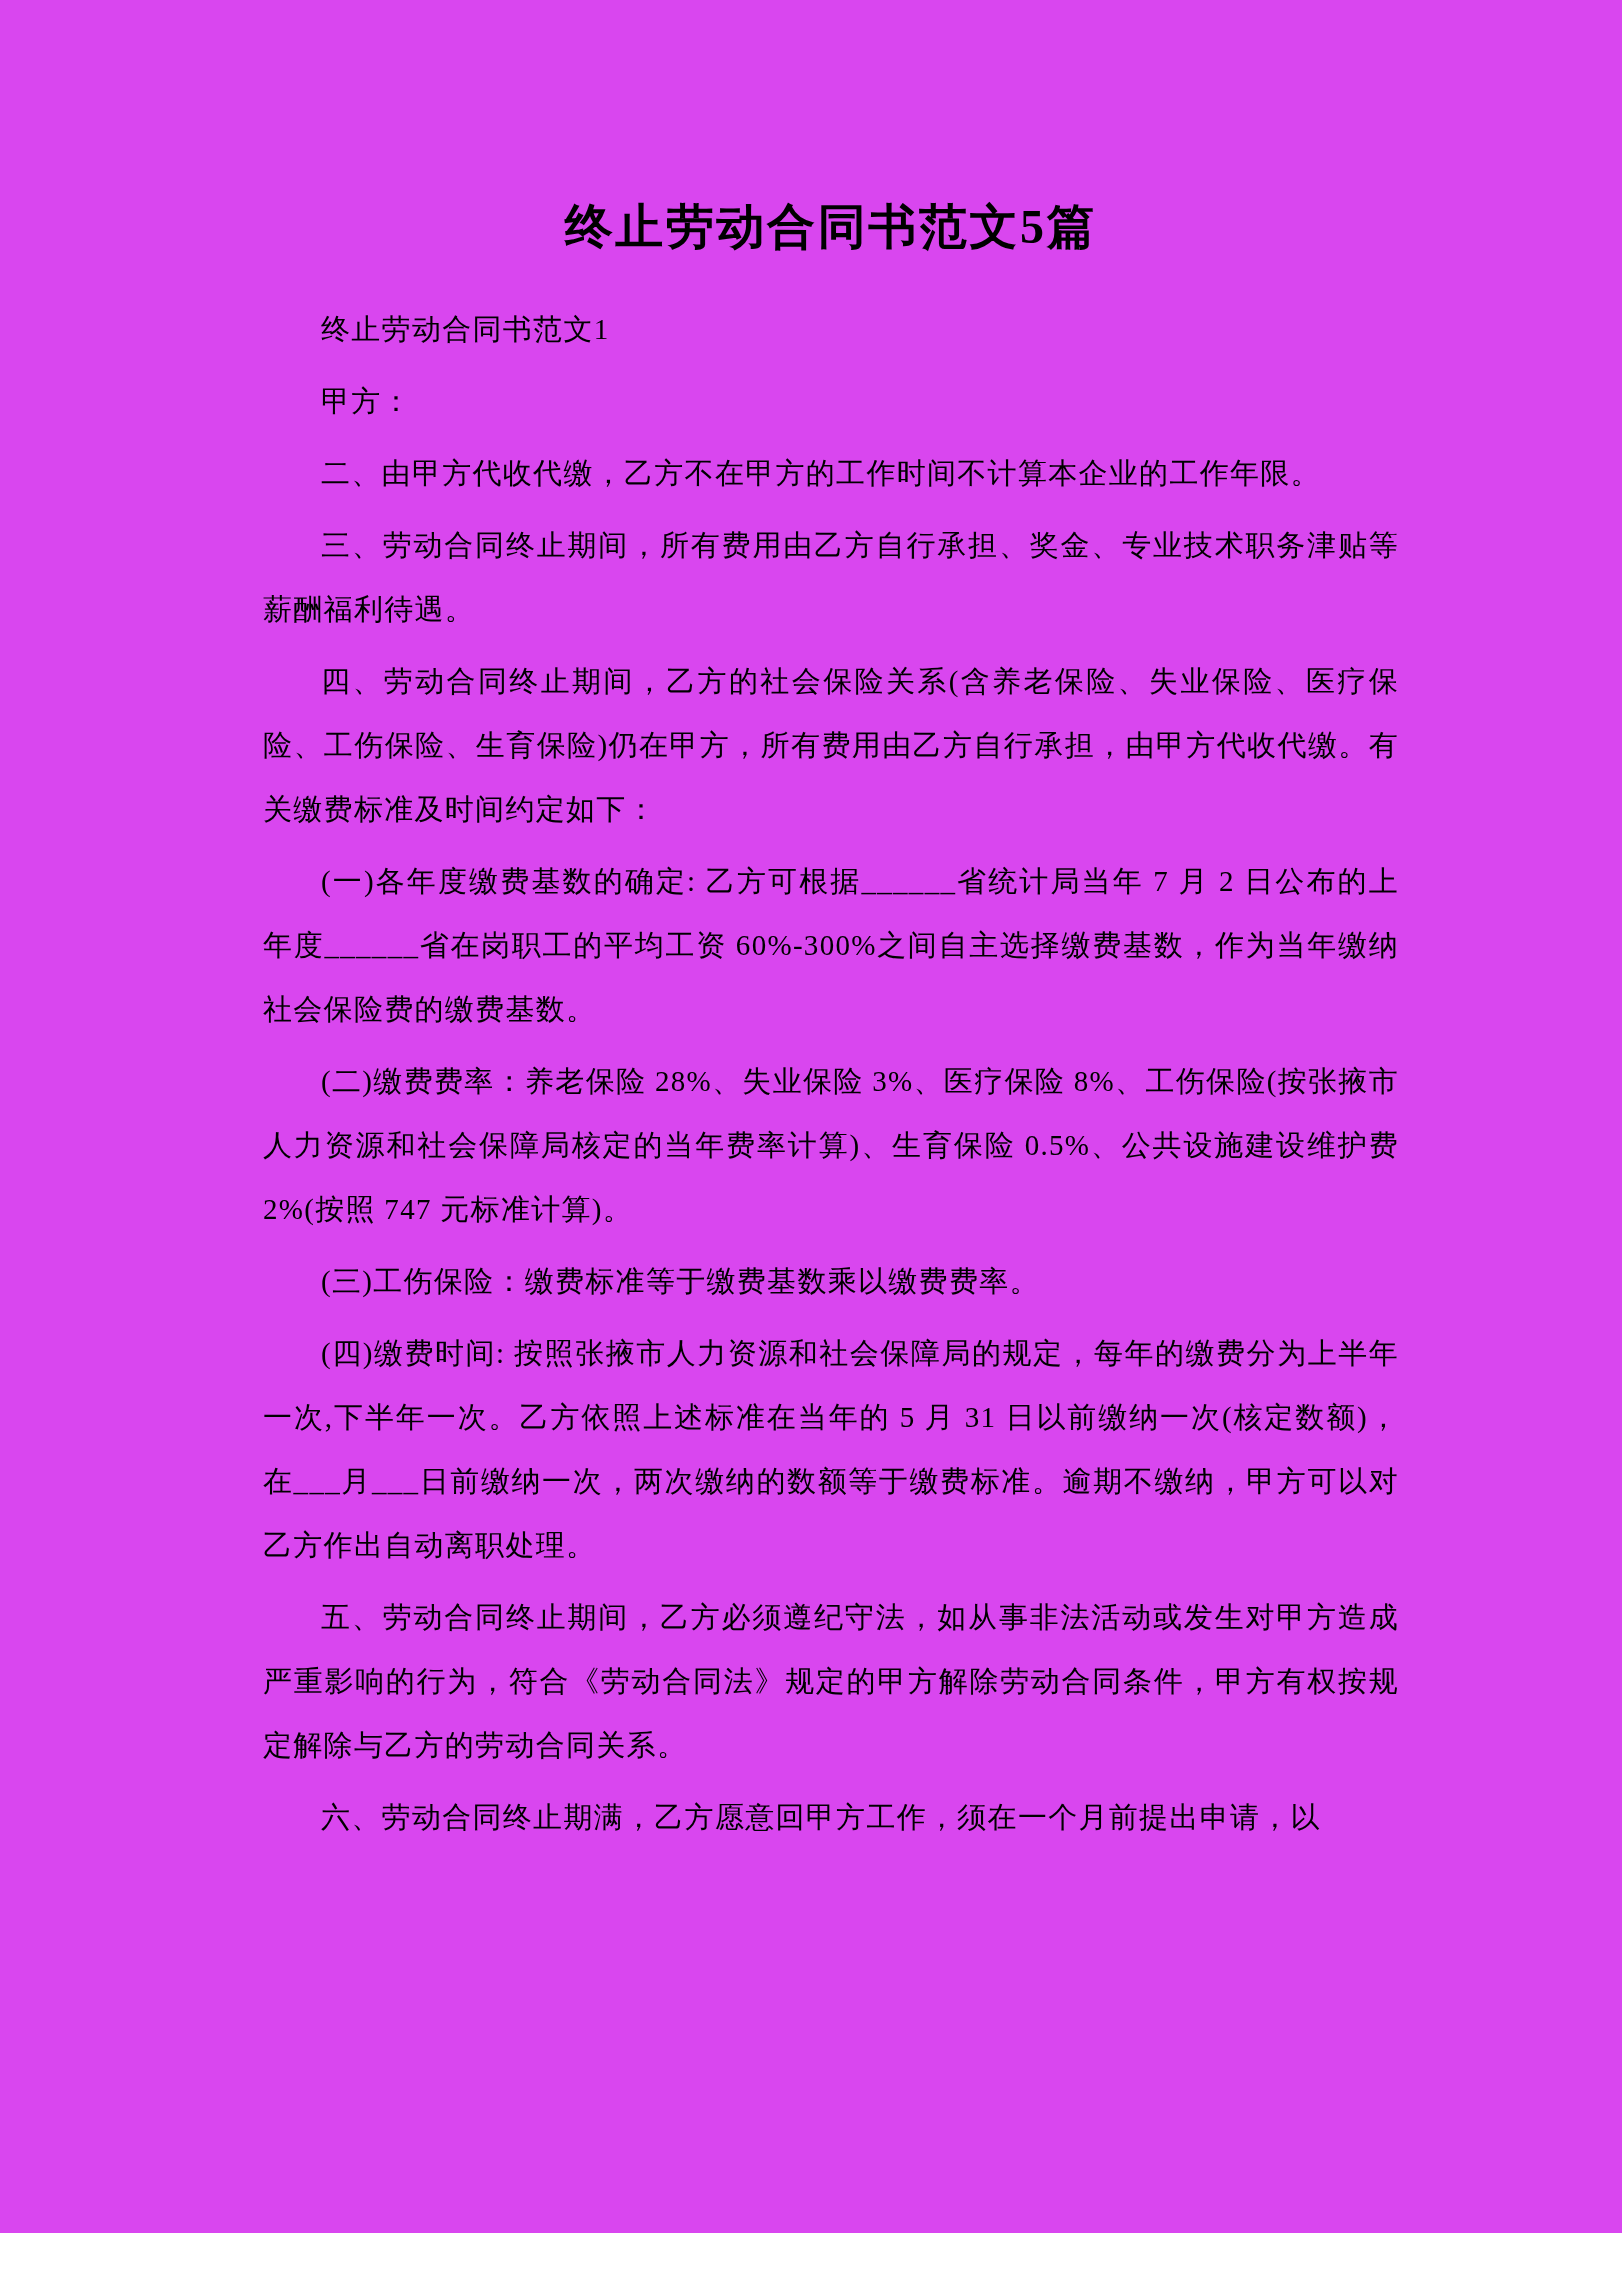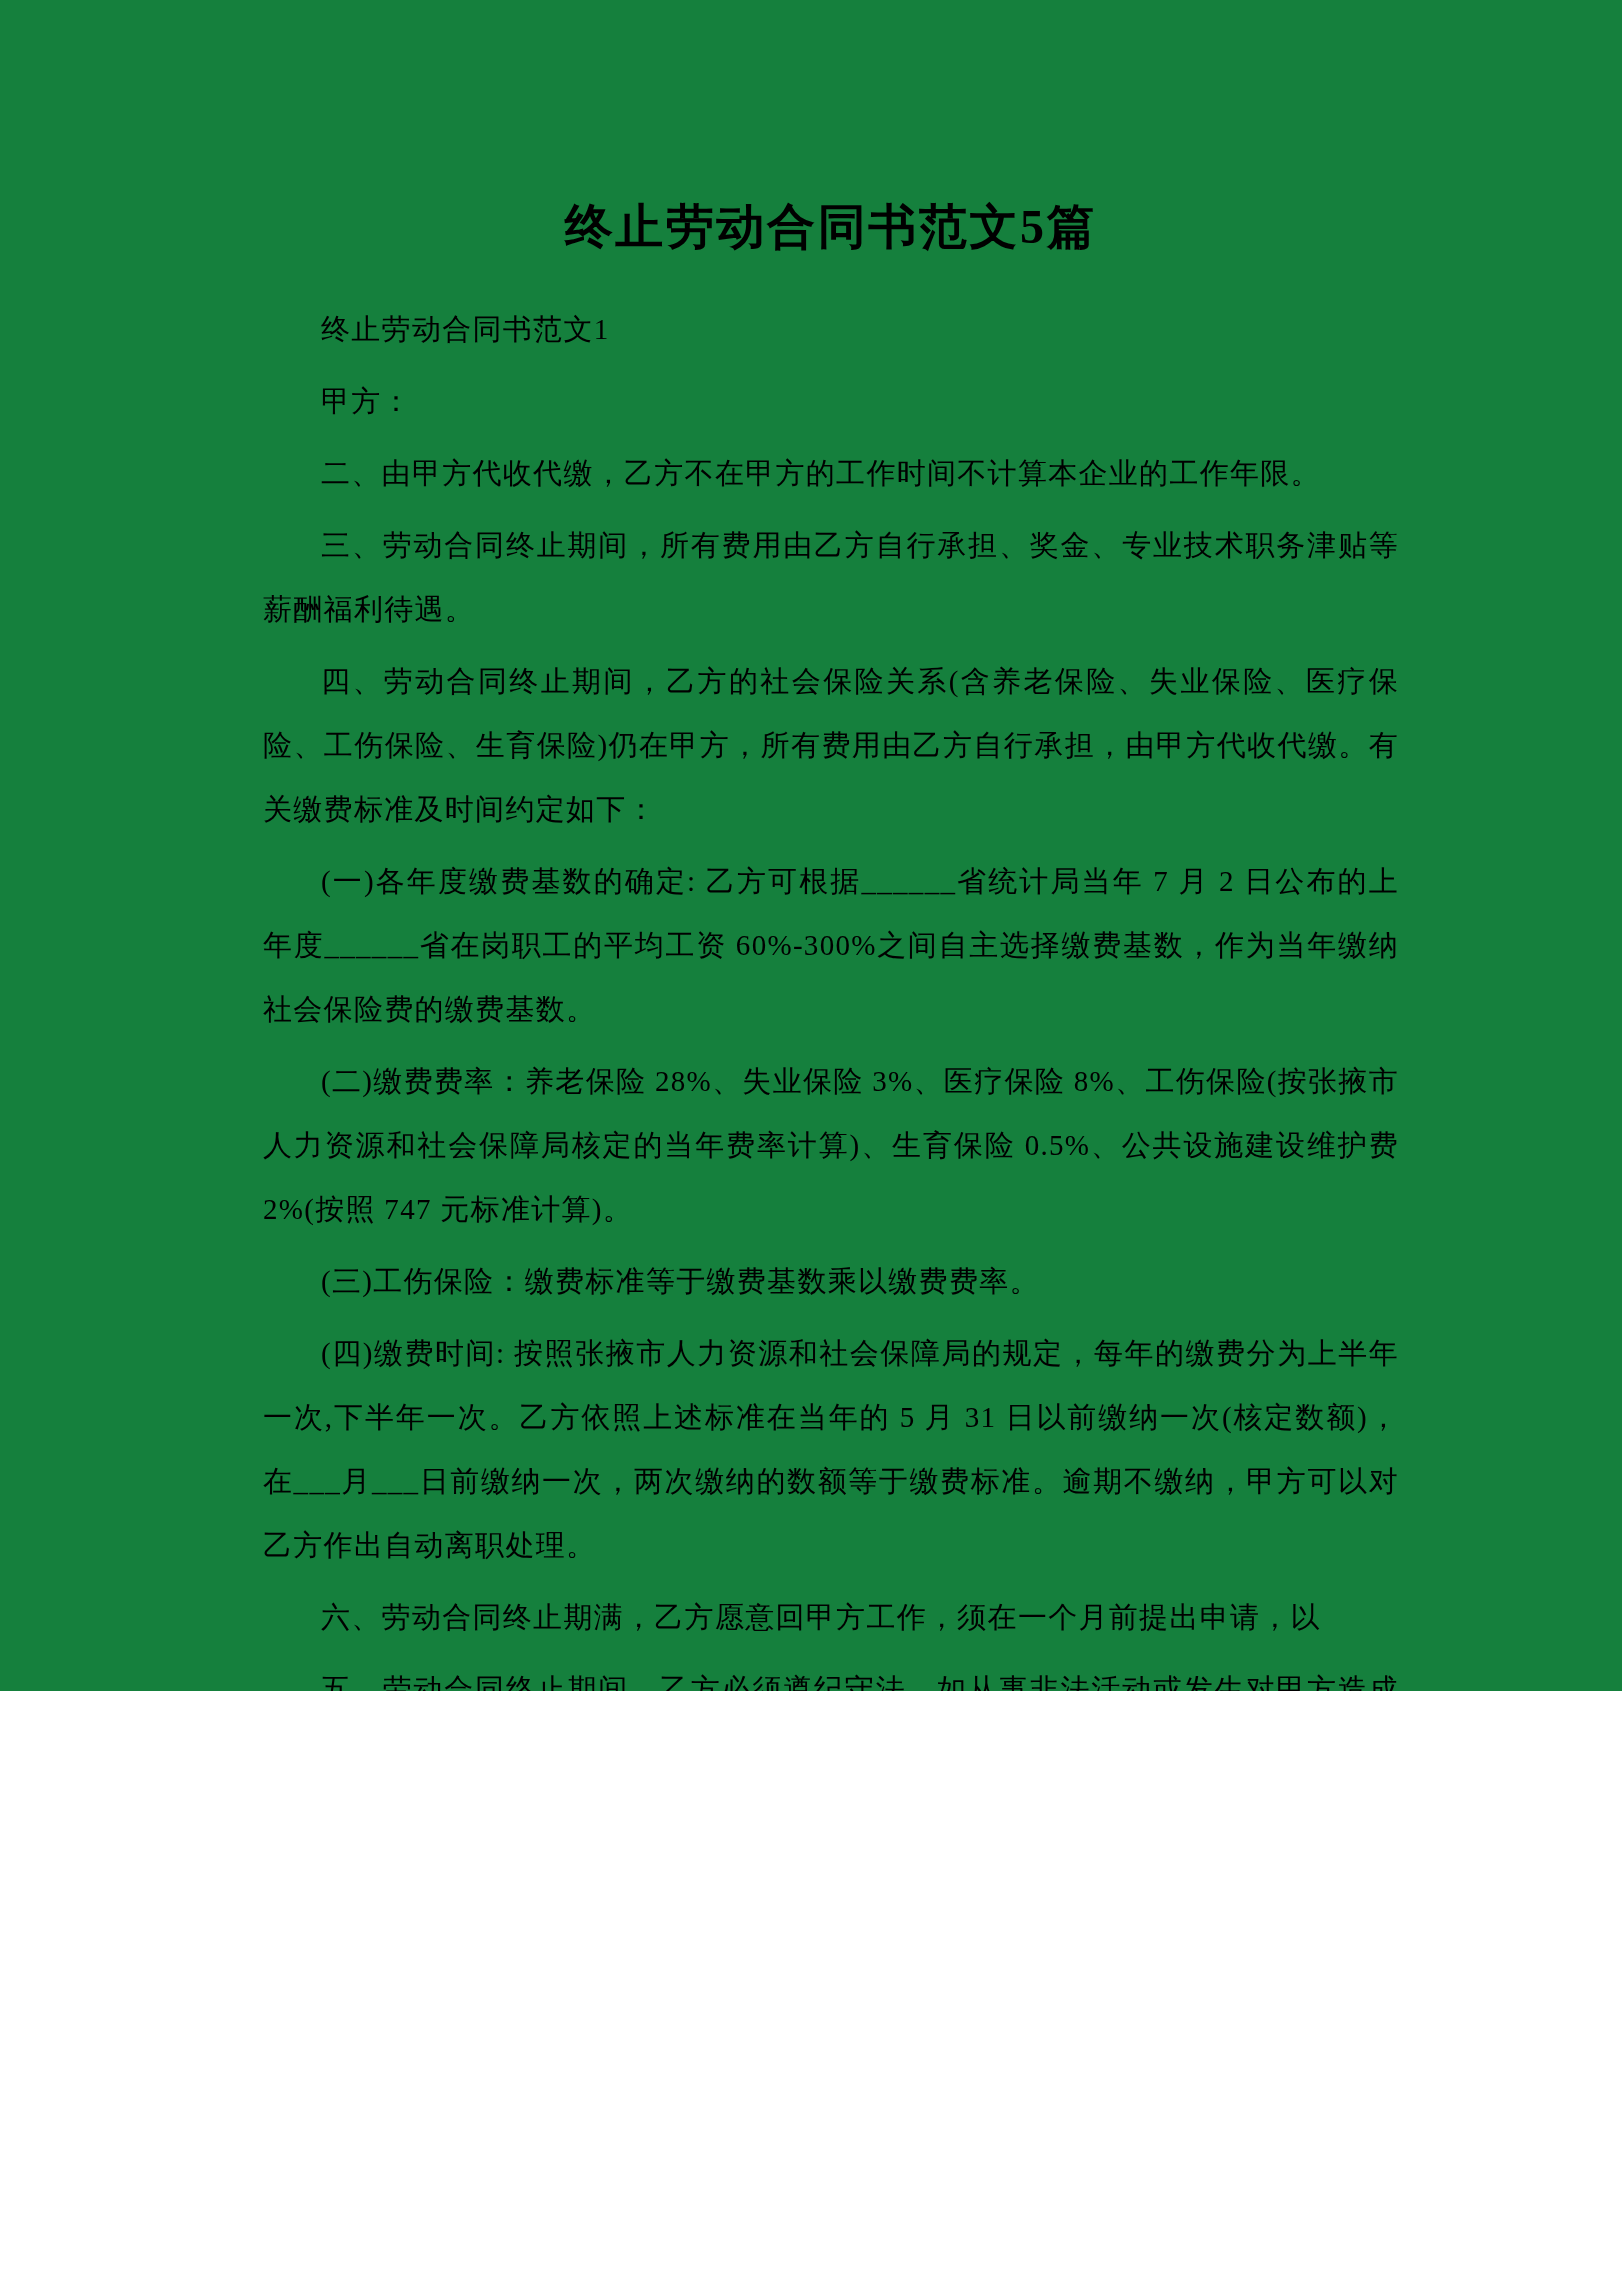--- a/index.html
+++ b/index.html
@@ -3,23 +3,23 @@
 <meta charset="utf-8">
 <style>
   html, body {
     margin: 0;
     padding: 0;
     background: #ffffff;
   }
   .page {
     position: relative;
     width: 1623px;
-    height: 1691px;
+    height: 2233px;
     margin: 0 auto;
-    background: #15803d;
+    background: #d946ef;
     box-sizing: border-box;
     padding: 196px 216px 0 255px;
     font-family: "Liberation Serif", "DejaVu Serif", serif;
     color: #000000;
     overflow: hidden;
   }
   .doc-title {
     font-size: 48px;
     font-weight: bold;
     text-align: center;
@@ -46,17 +46,17 @@
   <div class="doc-body">
     <p>终止劳动合同书范文1</p>
     <p>甲方：</p>
     <p>二、由甲方代收代缴，乙方不在甲方的工作时间不计算本企业的工作年限。</p>
     <p>三、劳动合同终止期间，所有费用由乙方自行承担、奖金、专业技术职务津贴等薪酬福利待遇。</p>
     <p>四、劳动合同终止期间，乙方的社会保险关系(含养老保险、失业保险、医疗保险、工伤保险、生育保险)仍在甲方，所有费用由乙方自行承担，由甲方代收代缴。有关缴费标准及时间约定如下：</p>
     <p>(一)各年度缴费基数的确定: 乙方可根据______省统计局当年 7 月 2 日公布的上年度______省在岗职工的平均工资 60%-300%之间自主选择缴费基数，作为当年缴纳社会保险费的缴费基数。</p>
     <p>(二)缴费费率：养老保险 28%、失业保险 3%、医疗保险 8%、工伤保险(按张掖市人力资源和社会保障局核定的当年费率计算)、生育保险 0.5%、公共设施建设维护费 2%(按照 747 元标准计算)。</p>
     <p>(三)工伤保险：缴费标准等于缴费基数乘以缴费费率。</p>
     <p>(四)缴费时间: 按照张掖市人力资源和社会保障局的规定，每年的缴费分为上半年一次,下半年一次。乙方依照上述标准在当年的 5 月 31 日以前缴纳一次(核定数额)，在___月___日前缴纳一次，两次缴纳的数额等于缴费标准。逾期不缴纳，甲方可以对乙方作出自动离职处理。</p>
+    <p>五、劳动合同终止期间，乙方必须遵纪守法，如从事非法活动或发生对甲方造成严重影响的行为，符合《劳动合同法》规定的甲方解除劳动合同条件，甲方有权按规定解除与乙方的劳动合同关系。</p>
     <p>六、劳动合同终止期满，乙方愿意回甲方工作，须在一个月前提出申请，以</p>
-    <p>五、劳动合同终止期间，乙方必须遵纪守法，如从事非法活动或发生对甲方造成严重影响的行为，符合《劳动合同法》规定的甲方解除劳动合同条件，甲方有权按规定解除与乙方的劳动合同关系。</p>
   </div>
 </div>
 
 
 </body></html>

